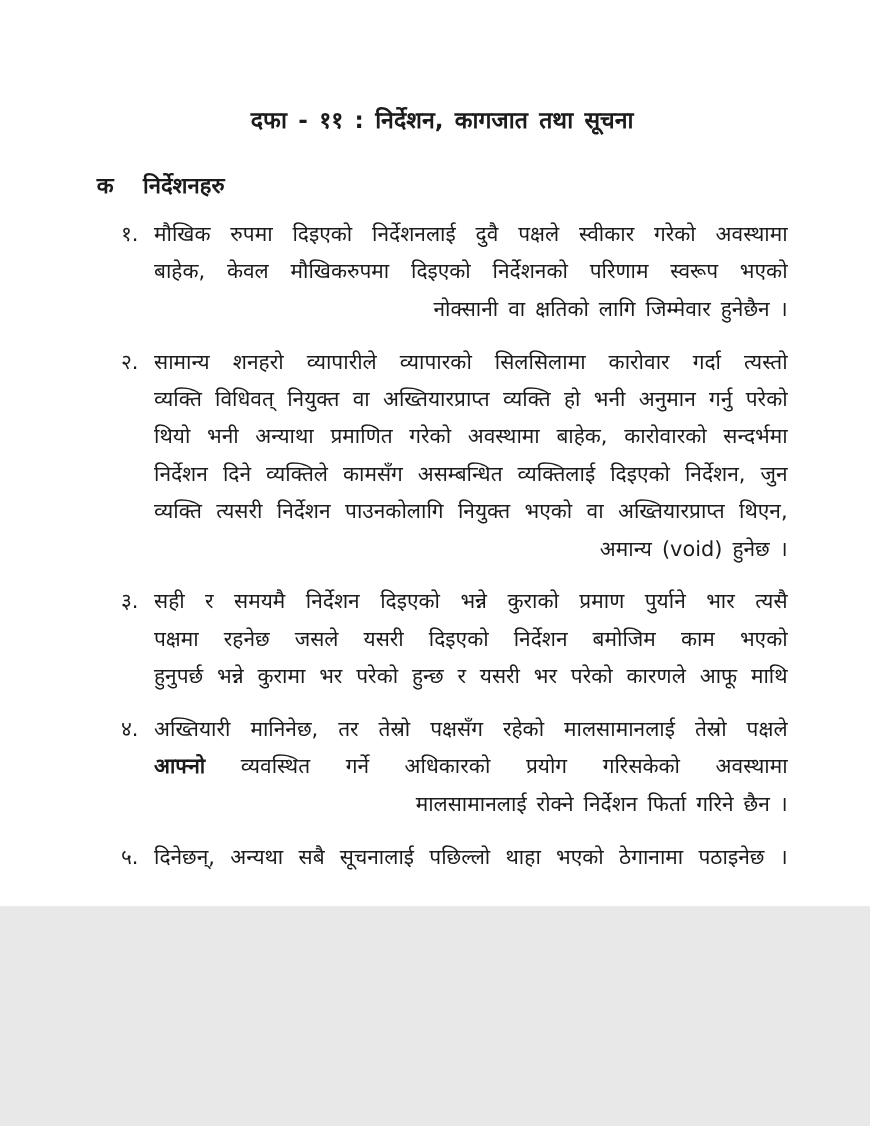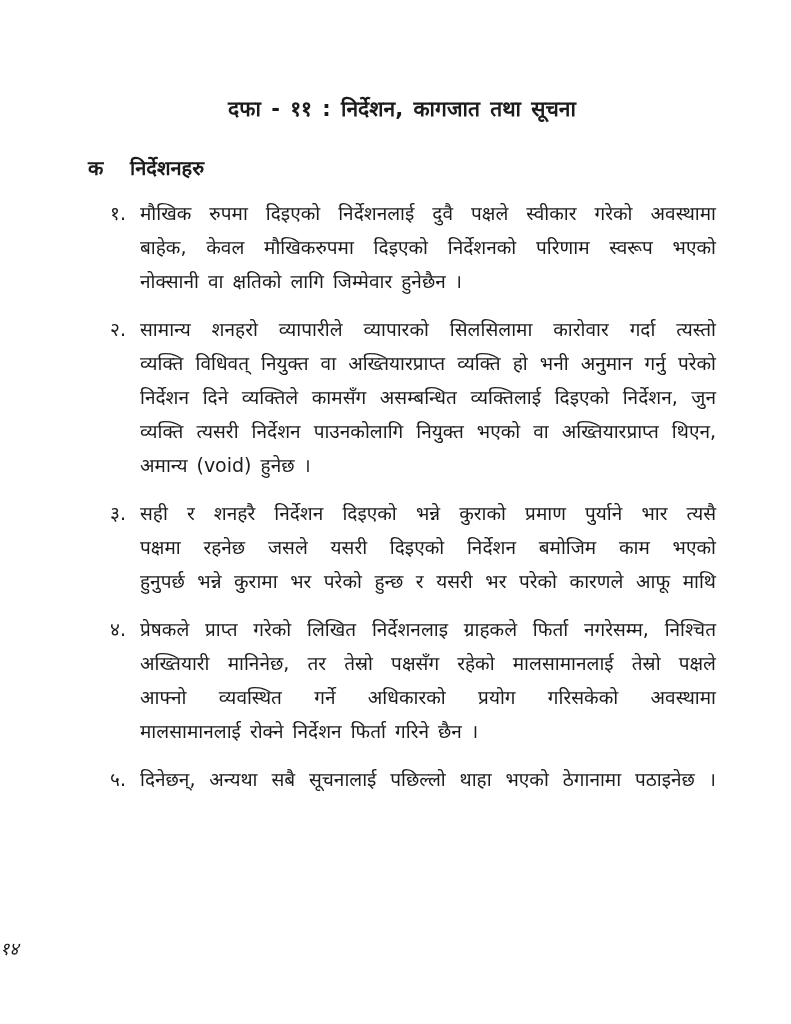--- a/index.html
+++ b/index.html
@@ -4,21 +4,21 @@
 <style>
   * { margin: 0; padding: 0; box-sizing: border-box; }
   html, body { background: #e8e8e8; }
   body {
     font-family: "DejaVu Sans", "Liberation Serif", sans-serif;
     -webkit-font-smoothing: antialiased;
   }
   .page {
     position: relative;
     width: 791px;
-    height: 1024px;
+    height: 824px;
     margin: 0 auto;
     background: #ffffff;
     color: #1b1b1b;
     padding: 94px 75px 0 88px;
     overflow: hidden;
   }
   .title {
     text-align: center;
     font-weight: bold;
     font-size: 21px;
@@ -38,28 +38,28 @@
   .num {
     flex: 0 0 52px;
     padding-left: 22px;
     font-size: 19px;
     line-height: 34px;
   }
   .pbody { flex: 1; font-size: 19px; }
   .line {
     line-height: 34px;
     word-spacing: 3px;
-    text-align: left;
+    text-align: right;
     white-space: normal;
   }
   .line.just {
     text-align: justify;
     text-align-last: justify;
   }
-  .bold { font-weight: normal; }
+  .bold { font-weight: bold; }
   .page-number {
     position: absolute;
     top: 936px;
     left: 0;
     right: 0;
     text-align: left;
     font-size: 18px;
     color: #1b1b1b;
     font-style: italic;
   }
@@ -85,39 +85,39 @@
         <div class="line just">बाहेक, केवल मौखिकरुपमा दिइएको निर्देशनको परिणाम स्वरूप भएको</div>
         <div class="line">नोक्सानी वा क्षतिको लागि जिम्मेवार हुनेछैन ।</div>
       </div>
     </div>
 
     <div class="para">
       <div class="num">२.</div>
       <div class="pbody">
         <div class="line just">सामान्य शनहरो व्यापारीले व्यापारको सिलसिलामा कारोवार गर्दा त्यस्तो</div>
         <div class="line just">व्यक्ति विधिवत् नियुक्त वा अख्तियारप्राप्त व्यक्ति हो भनी अनुमान गर्नु परेको</div>
+        <div class="line just">थियो भनी अन्याथा प्रमाणित गरेको अवस्थामा बाहेक, कारोवारको सन्दर्भमा</div>
         <div class="line just">निर्देशन दिने व्यक्तिले कामसँग असम्बन्धित व्यक्तिलाई दिइएको निर्देशन, जुन</div>
         <div class="line just">व्यक्ति त्यसरी निर्देशन पाउनकोलागि नियुक्त भएको वा अख्तियारप्राप्त थिएन,</div>
         <div class="line">अमान्य (void) हुनेछ ।</div>
       </div>
     </div>
 
     <div class="para">
       <div class="num">३.</div>
       <div class="pbody">
-        <div class="line just">सही र शनहरै निर्देशन दिइएको भन्ने कुराको प्रमाण पुर्याने भार त्यसै</div>
+        <div class="line just">सही र समयमै निर्देशन दिइएको भन्ने कुराको प्रमाण पुर्याने भार त्यसै</div>
         <div class="line just">पक्षमा रहनेछ जसले यसरी दिइएको निर्देशन बमोजिम काम भएको</div>
         <div class="line just">हुनुपर्छ भन्ने कुरामा भर परेको हुन्छ र यसरी भर परेको कारणले आफू माथि</div>
       </div>
     </div>
 
     <div class="para">
       <div class="num">४.</div>
       <div class="pbody">
-        <div class="line just">प्रेषकले प्राप्त गरेको लिखित निर्देशनलाइ ग्राहकले फिर्ता नगरेसम्म, निश्चित</div>
         <div class="line just">अख्तियारी मानिनेछ, तर तेस्रो पक्षसँग रहेको मालसामानलाई तेस्रो पक्षले</div>
         <div class="line just"><span class="bold">आफ्नो</span><span> व्यवस्थित गर्ने अधिकारको प्रयोग गरिसकेको अवस्थामा</span></div>
         <div class="line">मालसामानलाई रोक्ने निर्देशन फिर्ता गरिने छैन ।</div>
       </div>
     </div>
 
     <div class="para">
       <div class="num">५.</div>
       <div class="pbody">
         <div class="line just">दिनेछन्, अन्यथा सबै सूचनालाई पछिल्लो थाहा भएको ठेगानामा पठाइनेछ ।</div>

